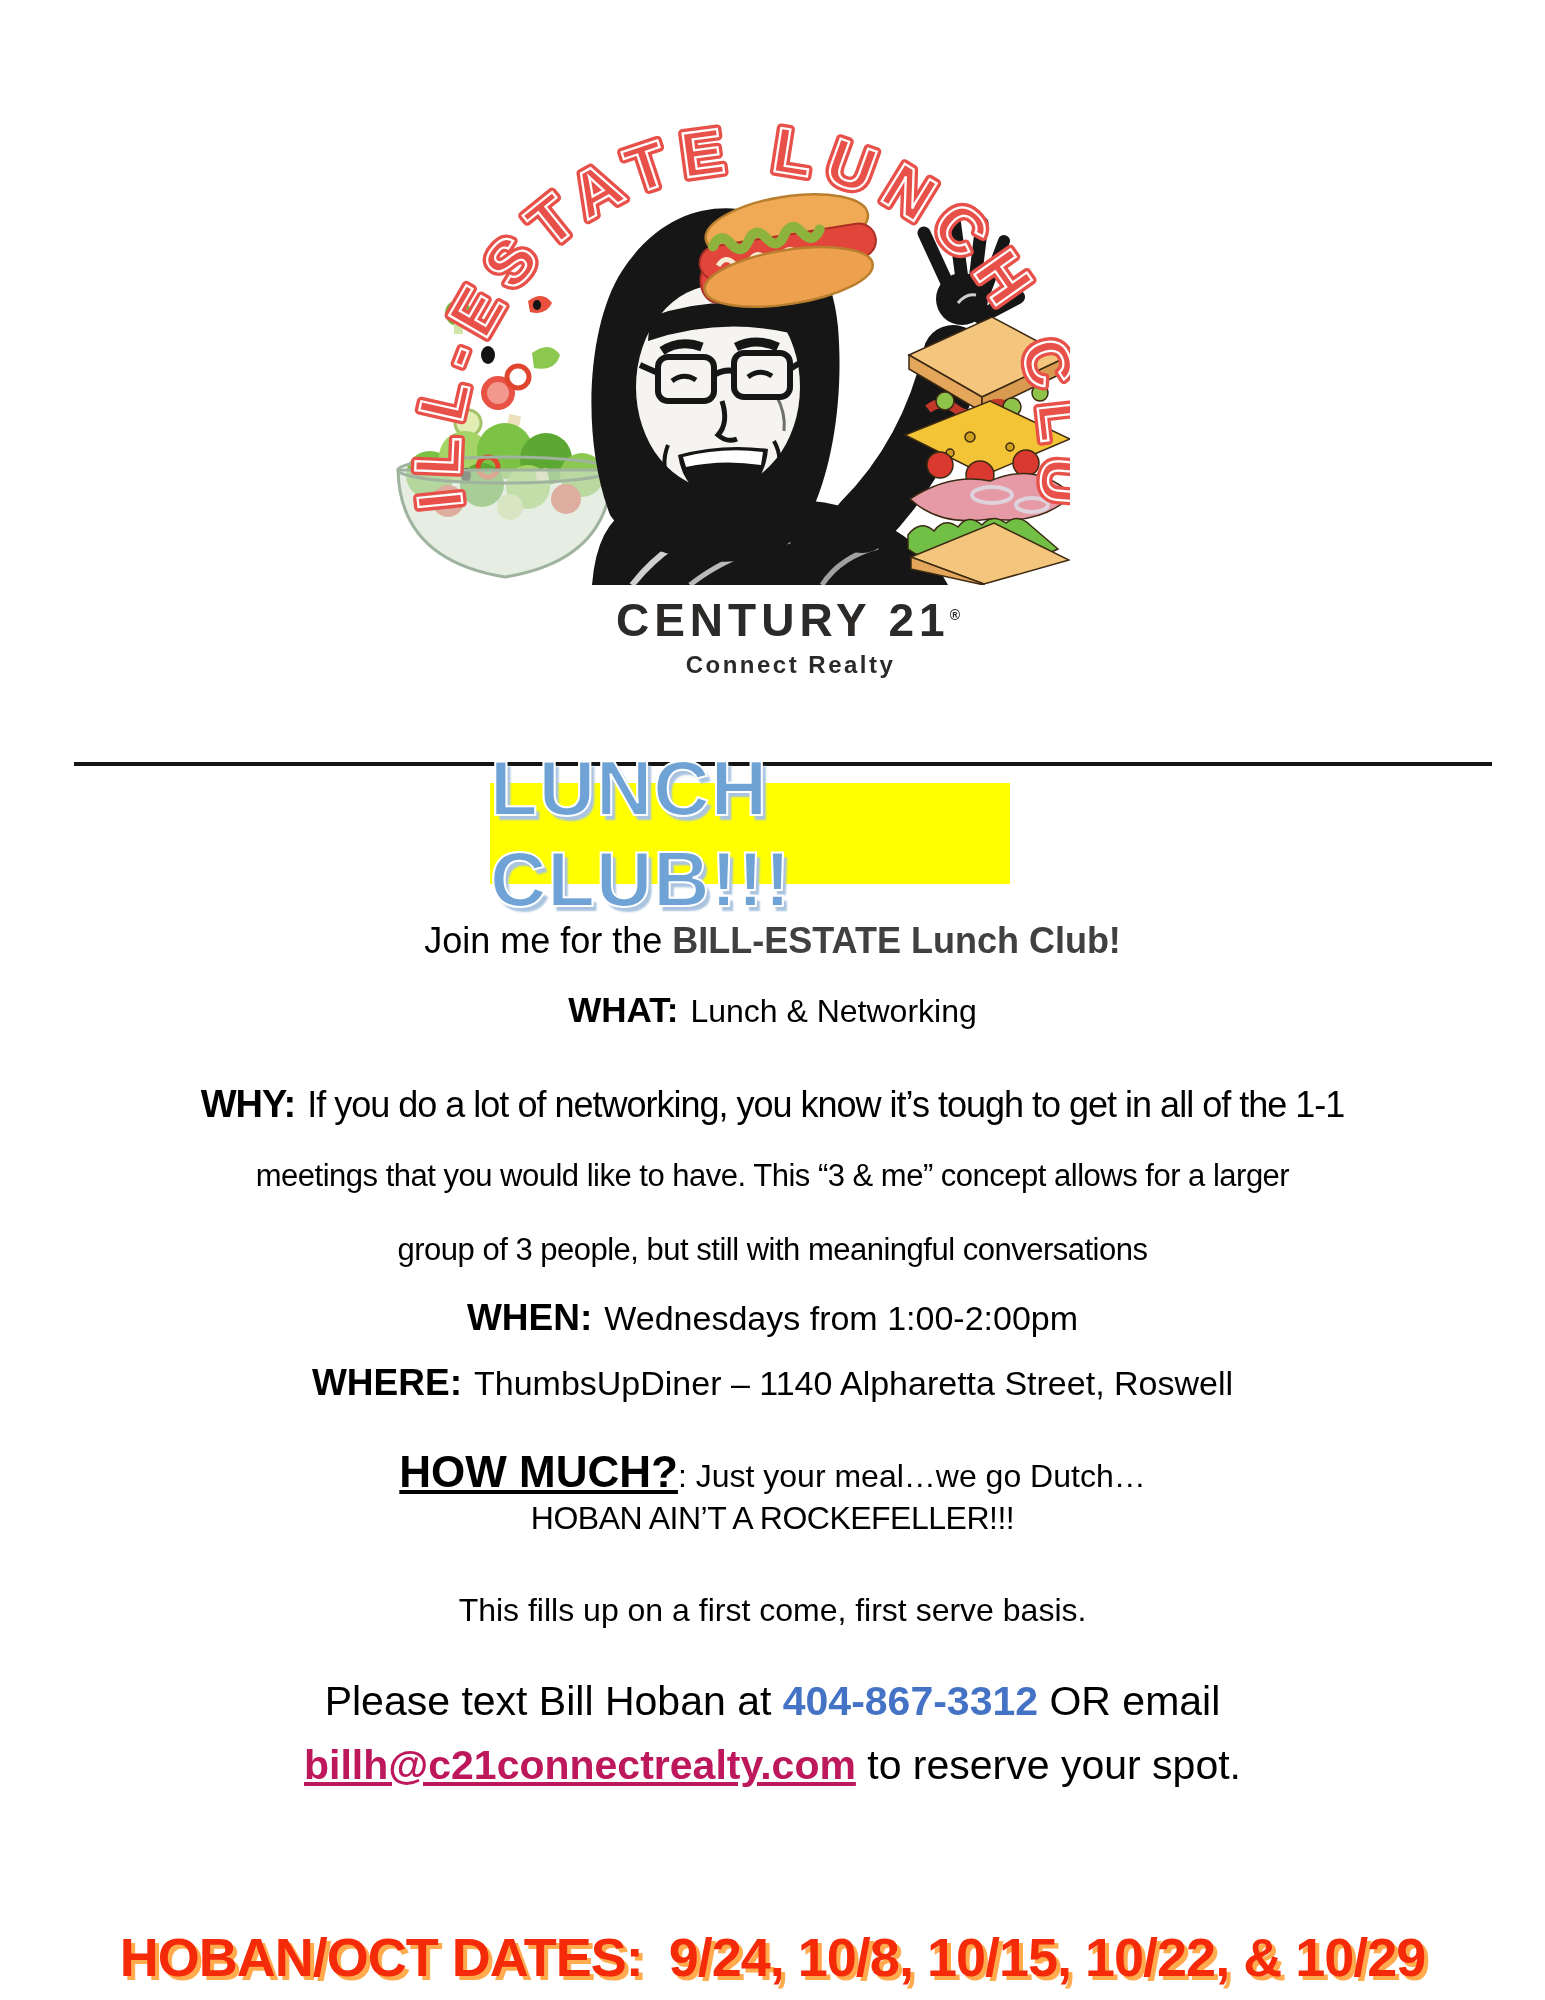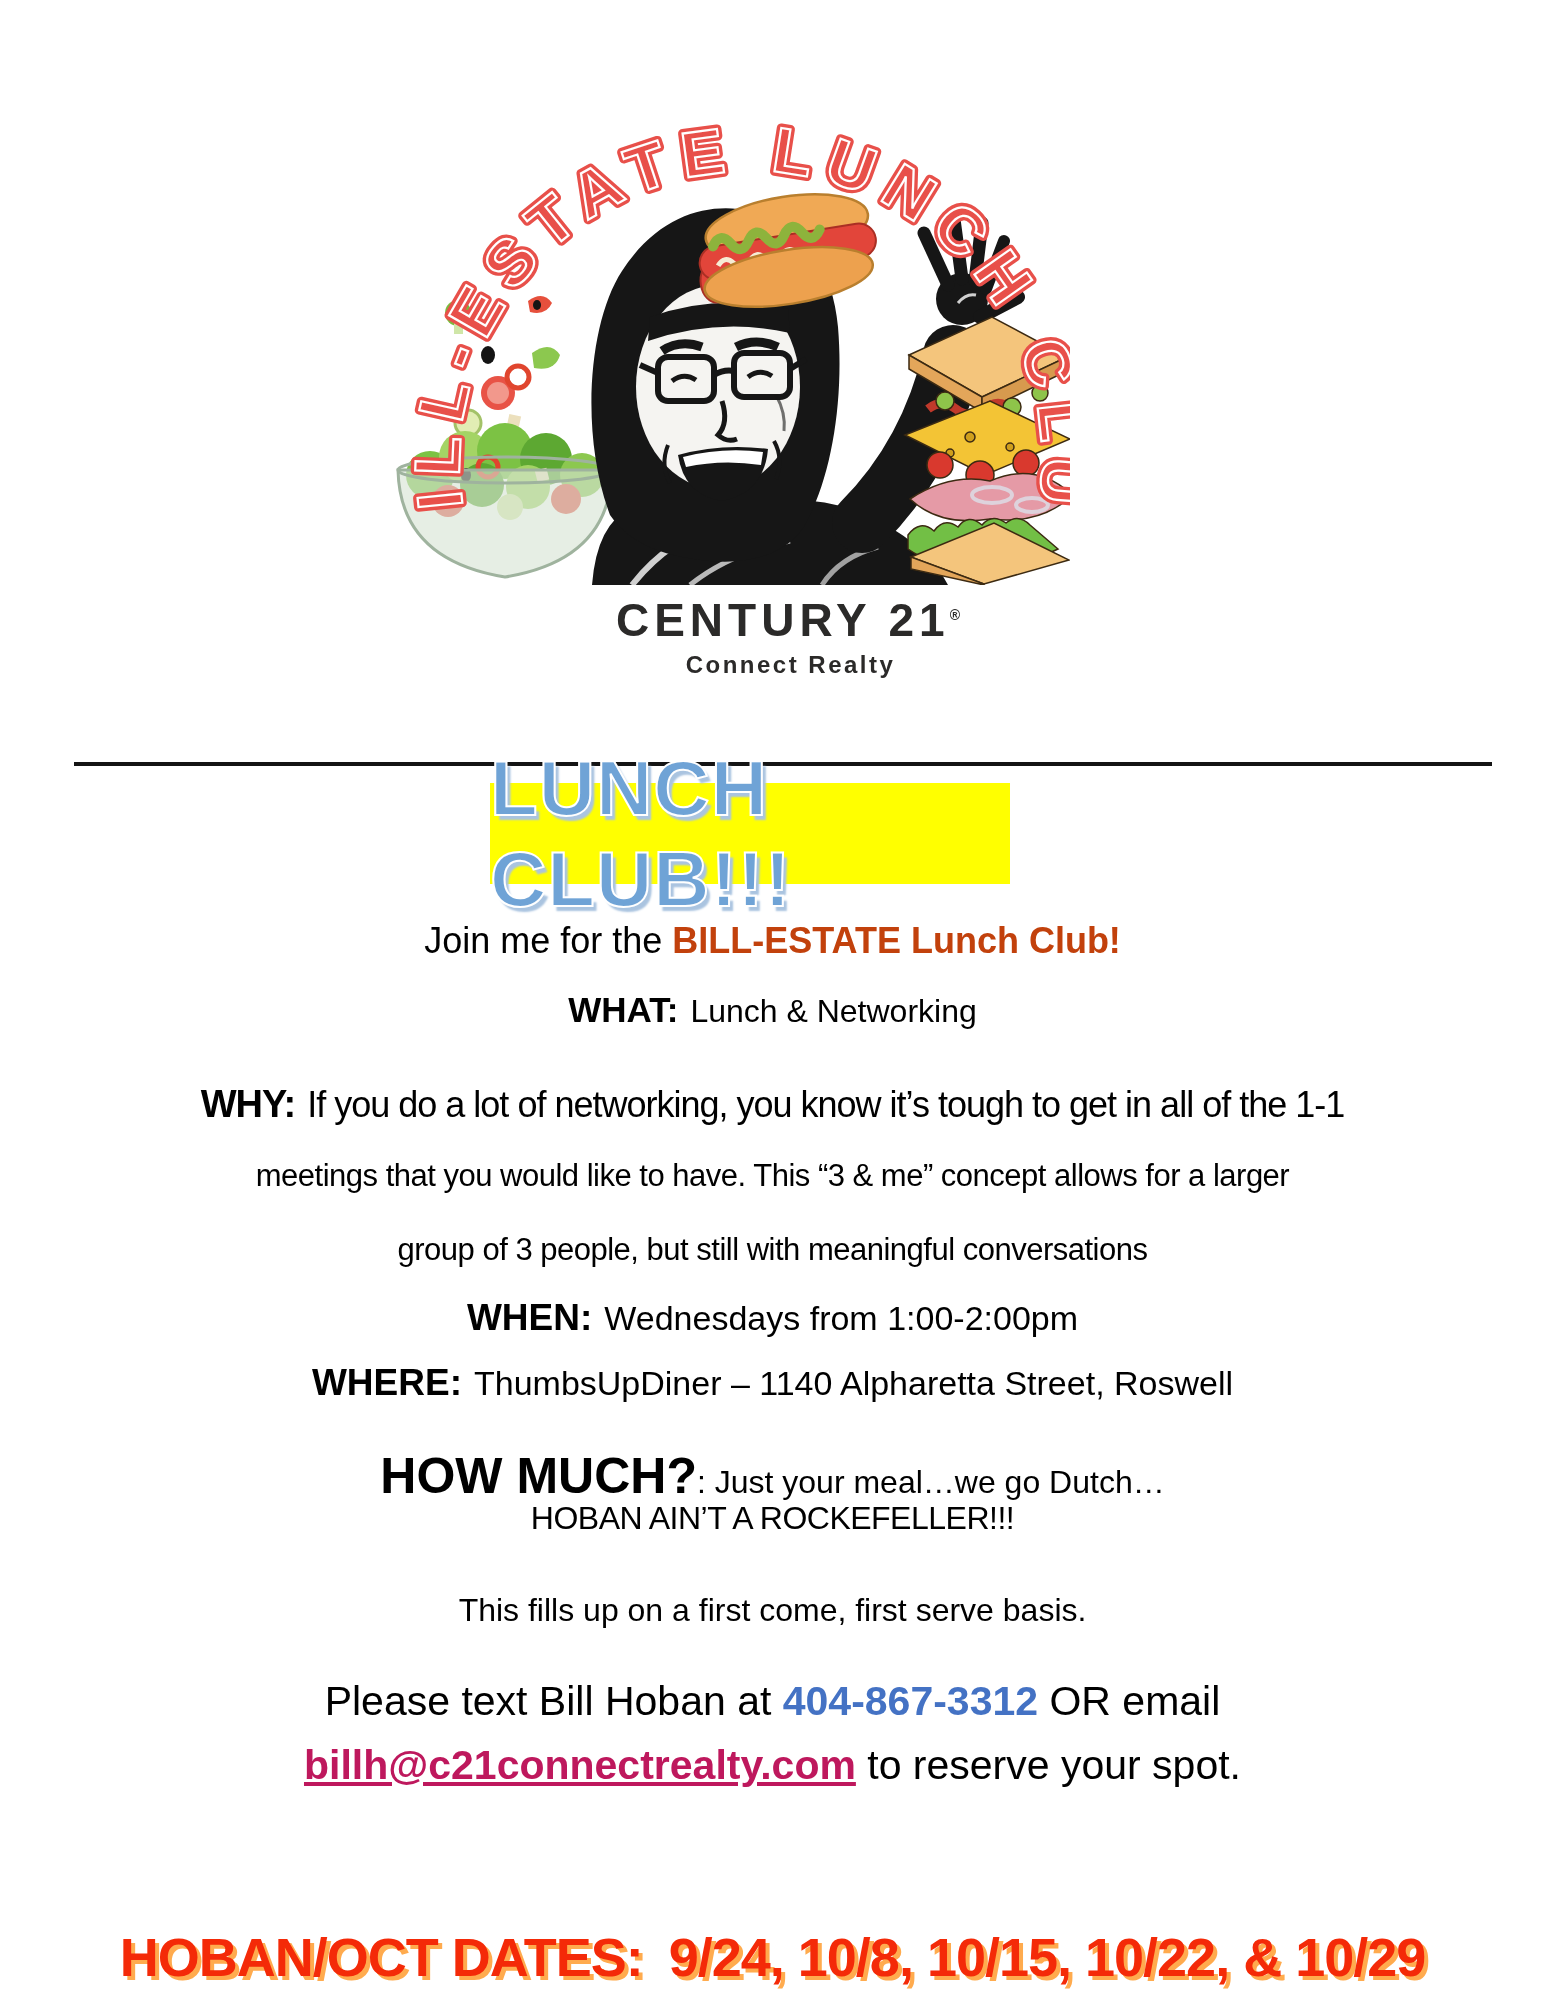--- a/index.html
+++ b/index.html
@@ -30,28 +30,28 @@
     display:flex; align-items:center; justify-content:center;
   }
   .headline-text {
     font-size:78px; font-weight:bold; color:#6fa3d6; letter-spacing:1px;
     -webkit-text-stroke:2px #ffffff; text-shadow:4px 5px 2px #aac4e0;
   }
   
   .row { position:absolute; left:0; width:1545px; text-align:center; white-space:nowrap; }
   .lbl { font-weight:bold; margin-right:12px; }
   .intro    { top:920px;  font-size:36px; }
-  .intro-em { color:#c2410c; font-weight:bold; }
+  .intro-em { color:#404040; font-weight:bold; }
   .what     { top:990px;  font-size:32px; } .what .lbl { font-size:35px; }
   .why1     { top:1083px; font-size:36px; letter-spacing:-1px; } .why1 .lbl { font-size:38px; }
   .why2     { top:1158px; font-size:31px; letter-spacing:-0.5px; }
   .why3     { top:1232px; font-size:31px; letter-spacing:-0.5px; }
   .when     { top:1297px; font-size:34px; } .when .lbl { font-size:37px; }
   .where    { top:1362px; font-size:34px; } .where .lbl { font-size:37px; }
-  .howmuch  { top:1447px; font-size:32px; } .howmuch .lbl { font-size:50px; margin-right:0; }
+  .howmuch  { top:1447px; font-size:32px; } .howmuch .lbl { font-size:44px; margin-right:0;text-decoration:underline; }
   .hoban    { top:1500px; font-size:32px; letter-spacing:-0.5px; }
   .fills    { top:1592px; font-size:32px; }
   .contact1 { top:1678px; font-size:41px; }
   .contact2 { top:1742px; font-size:41px; }
   .phone { color:#4472c4; font-weight:bold; }
   .email { color:#be185d; font-weight:bold; text-decoration:underline; }
   .dates {
     top:1926px; font-size:54px; font-weight:bold; color:#f42a08; letter-spacing:-1px;
     text-shadow:4px 4px 0 #ffab4e;
   }

